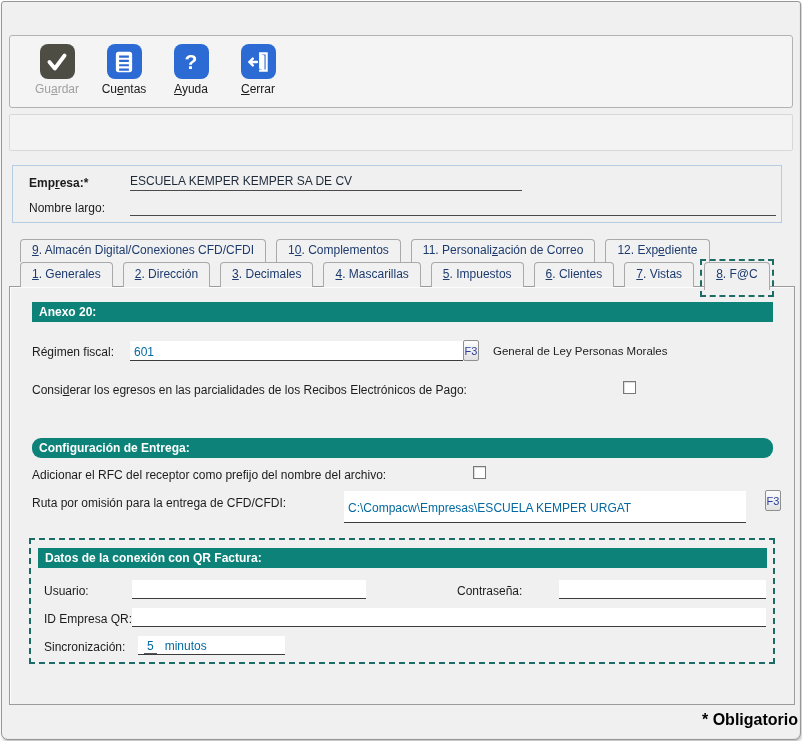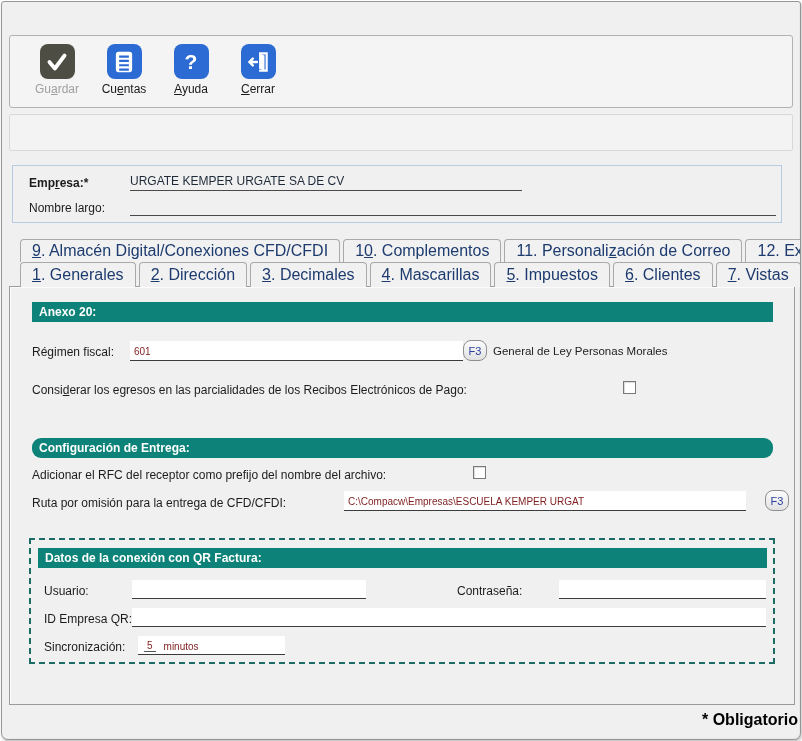--- a/index.html
+++ b/index.html
@@ -28,45 +28,45 @@
   .bold{font-weight:bold;}
   .pos-emp-label{left:16px;top:10px;}
   .pos-emp-value{left:117px;top:8px;width:392px;}
   .pos-nl-label{left:16px;top:35px;}
   .pos-nl-value{left:117px;top:33px;width:646px;}
   .uline-field{position:absolute;height:16px;border-bottom:1px solid #4a4a4a;color:#1e2a38;white-space:nowrap;overflow:hidden;}
   
   .tabs-row{position:absolute;left:18px;display:flex;}
   .row1{top:237px;}
   .row2{top:260px;z-index:5;}
-  .tab{height:22px;line-height:21px;padding:0 11px;background:#f1f1f1;border:1px solid #a9a9a9;border-bottom:none;border-radius:4px 4px 0 0;margin-right:3px;font-size:16px;color:#1d3b6e;white-space:nowrap;cursor:pointer;}
+  .tab{height:22px;line-height:21px;padding:0 11px;background:#f1f1f1;border:1px solid #a9a9a9;border-bottom:none;border-radius:4px 4px 0 0;margin-right:10px;font-size:12px;color:#1d3b6e;white-space:nowrap;cursor:pointer;}
   .row2 .tab{height:24px;line-height:23px;}
   .tab.active{height:27px;background:#f0f0f0;position:relative;z-index:6;}
   .tab.active::after{content:"";position:absolute;left:-5px;right:-5px;top:-4px;bottom:-7px;border:2px dashed var(--ann);pointer-events:none;}
   .tab u, .tbtn-label u, .lbl u{text-decoration:underline;}
   
   .content{position:absolute;left:7px;top:284px;width:786px;height:419px;background:#f0f0f0;border:1px solid #9b9b9b;box-sizing:border-box;box-shadow:inset 1px 1px 0 #fcfcfc;}
   .sec-header{position:absolute;background:var(--teal);color:#fff;font-weight:bold;font-size:12px;line-height:20px;height:20px;padding-left:7px;box-sizing:border-box;}
   .pos-h1{left:22px;top:15px;width:741px;}
   .pos-h2{left:22px;top:151px;width:741px;border-radius:9px;}
   .pos-h3{left:28px;top:261px;width:729px;}
   .pos-regimen-label{left:22px;top:58px;}
-  .box-field{position:absolute;background:#fff;border:none;border-bottom:1px solid #3c3c3c;font-family:"Liberation Sans",sans-serif;font-size:10px;color:#7f1d1d;padding:2px 4px 0;box-sizing:border-box;}
+  .box-field{position:absolute;background:#fff;border:none;border-bottom:1px solid #3c3c3c;font-family:"Liberation Sans",sans-serif;font-size:12px;color:#0369a1;padding:2px 4px 0;box-sizing:border-box;}
   .pos-regimen-input{left:120px;top:54px;width:333px;height:20px;}
-  .f3{position:absolute;width:24px;height:21px;background:linear-gradient(#fdfdfd,#e1e1e1);border:1px solid #8f8f8f;border-radius:8px;color:#2a3f9d;font-size:11px;font-family:"Liberation Sans",sans-serif;padding:0;cursor:pointer;}
+  .f3{position:absolute;width:16px;height:21px;background:linear-gradient(#fdfdfd,#e1e1e1);border:1px solid #8f8f8f;border-radius:2px;color:#2a3f9d;font-size:11px;font-family:"Liberation Sans",sans-serif;padding:0;cursor:pointer;}
   .pos-regimen-f3{left:453px;top:53px;}
   .desc{position:absolute;font-size:11.5px;color:#222;white-space:nowrap;}
   .pos-regimen-desc{left:483px;top:58px;}
   .pos-egresos-label{left:22px;top:96px;}
   .checkbox{position:absolute;width:13px;height:13px;background:#fff;border:1px solid #787878;box-sizing:border-box;box-shadow:inset 1px 1px 1px rgba(0,0,0,.15);cursor:pointer;}
   .pos-egresos-cb{left:613px;top:94px;}
   .pos-rfc-label{left:22px;top:181px;}
   .pos-rfc-cb{left:463px;top:179px;}
   .pos-ruta-label{left:22px;top:209px;}
-  .pos-ruta-input{left:334px;top:204px;width:402px;height:20px;}
+  .pos-ruta-input{left:334px;top:204px;width:402px;height:32px;}
   .pos-ruta-f3{left:755px;top:203px;}
   .qr-annotation{position:absolute;left:19px;top:251px;width:746px;height:126px;border:2px dashed var(--ann);box-sizing:border-box;pointer-events:none;}
   .pos-usuario-label{left:34px;top:297px;}
   .pos-usuario-input{left:122px;top:293px;width:234px;height:19px;}
   .pos-contrasena-label{left:447px;top:297px;}
   .pos-contrasena-input{left:549px;top:293px;width:207px;height:19px;}
   .pos-id-label{left:34px;top:325px;}
   .pos-id-input{left:122px;top:321px;width:634px;height:19px;}
   .pos-sinc-label{left:34px;top:353px;}
   .pos-sinc-input{left:128px;top:349px;width:147px;height:19px;display:flex;align-items:center;}
@@ -119,21 +119,21 @@
           </svg>
         </span>
     <span class="tbtn-label"><u>C</u>errar</span>
   </div>
 </div>
 
   <div class="band"></div>
 
   <div class="company-group">
     <label class="lbl bold pos-emp-label">Emp<u>r</u>esa:*</label>
-    <div class="uline-field pos-emp-value">URGATE KEMPER URGATE SA DE CV</div>
+    <div class="uline-field pos-emp-value">ESCUELA KEMPER KEMPER SA DE CV</div>
     <label class="lbl pos-nl-label">Nombre largo:</label>
     <div class="uline-field pos-nl-value"></div>
   </div>
 
   <div class="tabs-row row1" id="tabs-row1">
   <div class="tab"><u>9</u>. Almacén Digital/Conexiones CFD/CFDI</div>
 
   <div class="tab">1<u>0</u>. Complementos</div>
 
   <div class="tab">11. Personali<u>z</u>ación de Correo</div>

